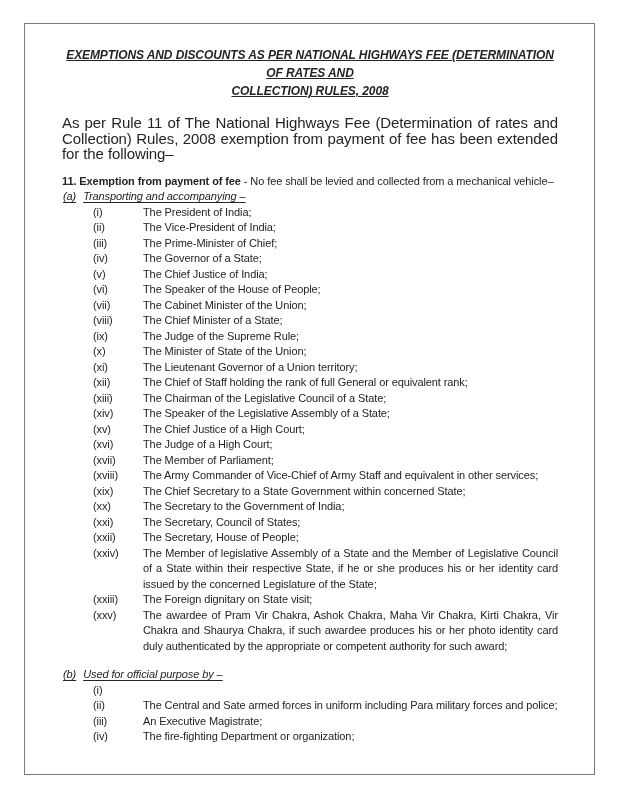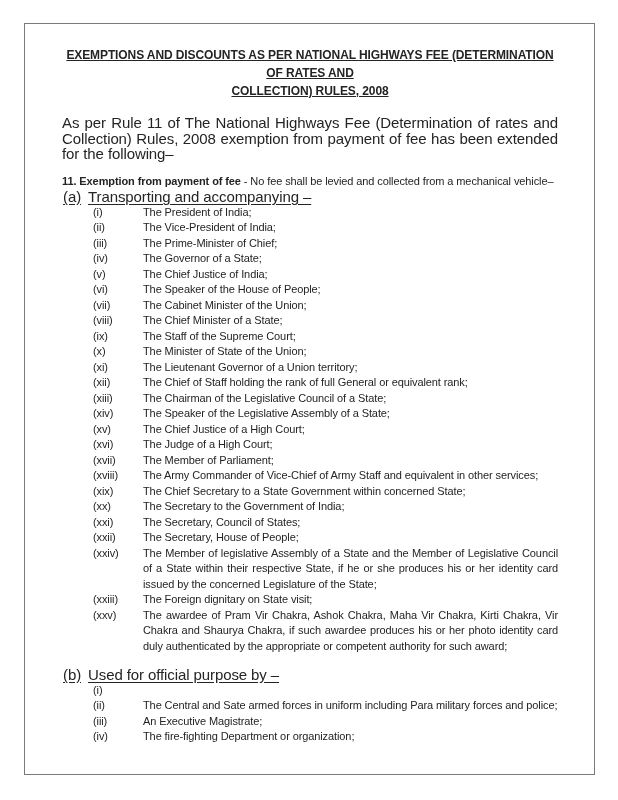--- a/index.html
+++ b/index.html
@@ -29,39 +29,41 @@
   .title{
     margin:0 0 15px 0;
     text-align:center;
     font-size:12px;
     line-height:18px;
     font-weight:bold;
   }
   .title-line{
     display:block;
     text-decoration:underline;
+    font-style:italic;
   }
   .intro{
     margin:0 0 12px 0;
     font-size:15px;
     line-height:15.5px;
     text-align:justify;
   }
   .rule-heading{
     margin:0;
     font-size:11px;
     line-height:15.5px;
   }
   .bold{font-weight:bold;}
   .subsection{margin:0;}
   .subsection + .subsection{margin-top:13px;}
   .sub-heading{
     margin:0 0 0 1px;
-    font-size:15px;
-    line-height:15.5px;
+    font-size:11px;
+    line-height:15.5px;
+    font-style:italic;
   }
   .sub-heading-text{
     text-decoration:underline;
     text-underline-offset:2px;
   }
   .sub-label{display:inline;}
   .sub-title{display:inline;margin-left:7px;}
   .items{margin:0;}
   .item{
     display:flex;
@@ -137,21 +139,21 @@
     <span class="item-text">The Cabinet Minister of the Union;</span>
   </div>
 
   <div class="item">
     <span class="item-num">(viii)</span>
     <span class="item-text">The Chief Minister of a State;</span>
   </div>
 
   <div class="item">
     <span class="item-num">(ix)</span>
-    <span class="item-text">The Staff of the Supreme Court;</span>
+    <span class="item-text">The Judge of the Supreme Rule;</span>
   </div>
 
   <div class="item">
     <span class="item-num">(x)</span>
     <span class="item-text">The Minister of State of the Union;</span>
   </div>
 
   <div class="item">
     <span class="item-num">(xi)</span>
     <span class="item-text">The Lieutenant Governor of a Union territory;</span>

